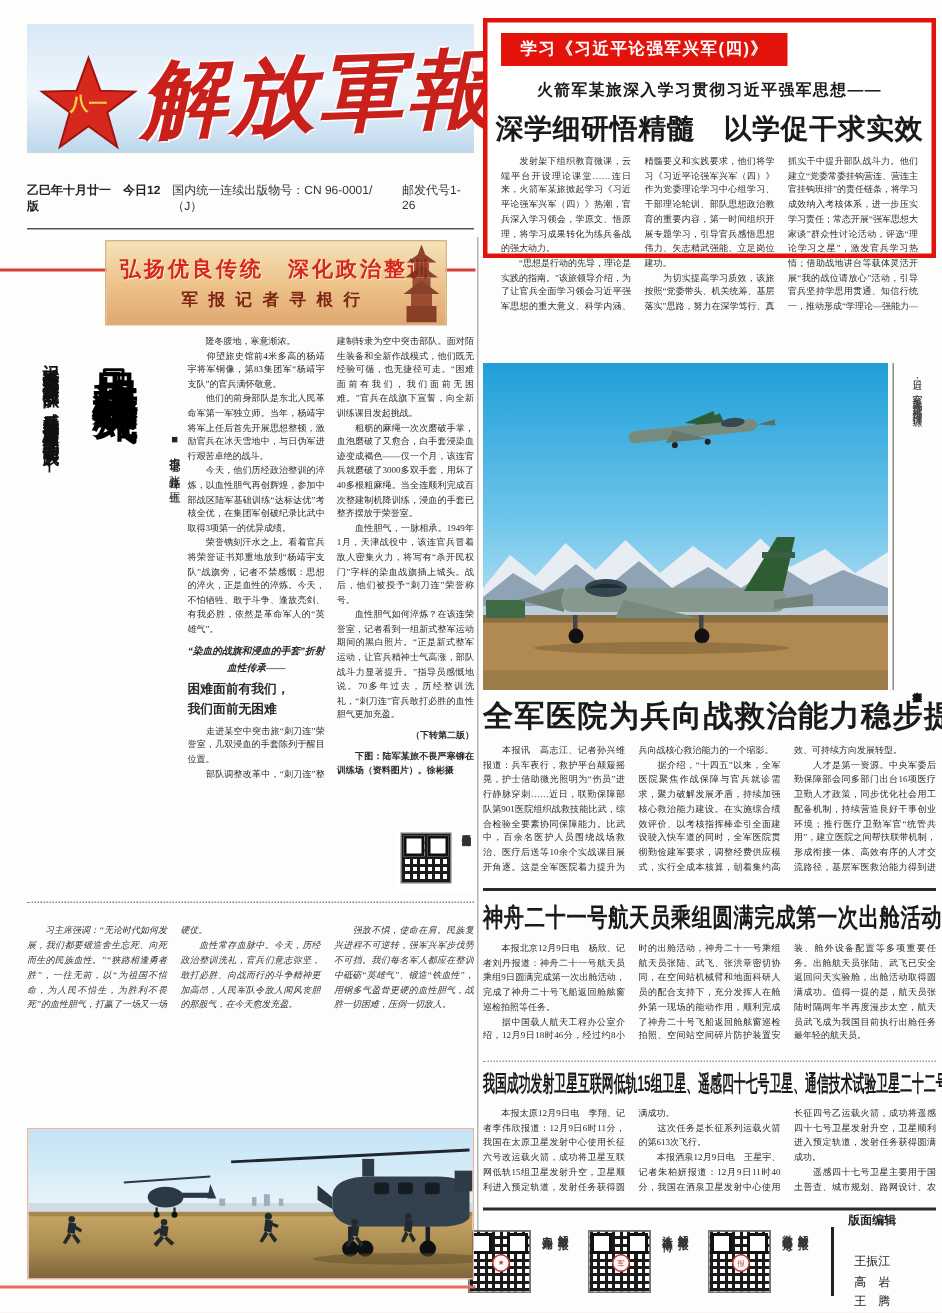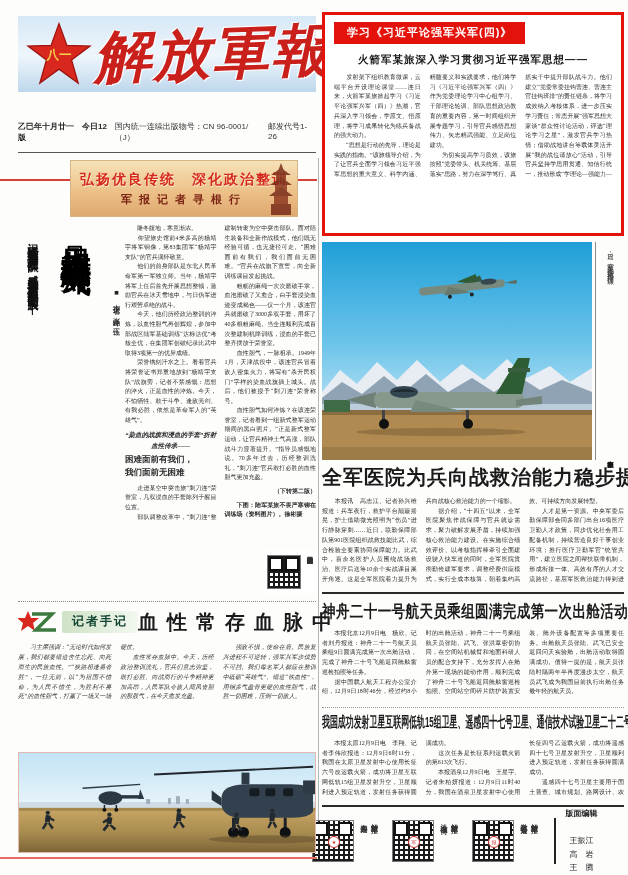--- a/index.html
+++ b/index.html
@@ -1,42 +1,42 @@
 <!DOCTYPE html>
 <html><head>
 <meta charset="utf-8">
 <style>
   * { margin:0; padding:0; box-sizing:border-box; }
   html,body { background:#f3eeea; }
   .page { position:relative; width:628px; height:875px; background:#fdfdfc;
           font-family:"Liberation Sans","DejaVu Sans",sans-serif; color:#1a1a1a; overflow:hidden; }
 
   
-  .masthead { position:absolute; left:18px; top:16px; width:298px; height:76px;
+  .masthead { position:absolute; left:18px; top:16px; width:298px; height:86px;
     background:linear-gradient(180deg,#d7e8f6 0%,#eef6fc 52%,#bed7ec 100%);
-    display:flex; align-items:center; }
+    display:flex; align-items:flex-end; }
   .masthead svg.star { width:66px; height:66px; margin-left:8px; flex:none; }
   .paper-title { font-family:"DejaVu Serif","Liberation Serif",serif; font-style:italic; font-weight:bold;
     font-size:57px; color:#c9201c; letter-spacing:2px; transform:rotate(-2deg); margin-left:2px;
     text-shadow:1px 1px 0 #fff, -1px -1px 0 #fff; white-space:nowrap; }
 
   .dateline { position:absolute; left:18px; top:121px; width:298px; font-size:8px; font-weight:bold;
     color:#222; border-bottom:1.5px solid #555; padding-bottom:5px; }
   .dateline .row { display:flex; justify-content:space-between; margin-bottom:4px; }
   .dateline .plain { font-weight:normal; color:#333; }
 
   
   .red-rule-left  { position:absolute; left:0; top:179px; width:317px; height:2px; background:#d8403a; }
   .vrule { position:absolute; left:318px; top:158px; width:1px; height:700px; background:#b5b5b5; }
   .hrule  { position:absolute; height:1.5px; background:#2a2a2a; }
   .dotrule { position:absolute; border-top:1.5px dotted #9a9a9a; }
   .red-rule-bottom { position:absolute; left:0; top:857px; width:317px; height:2px; background:#ea6b63; }
 
   
-  .leadbox { position:absolute; left:322px; top:12px; width:302px; height:224px;
+  .leadbox { position:absolute; left:322px; top:12px; width:302px; height:160px;
     border:3px solid #e3120b; background:#fff; }
   .lead-banner { display:inline-block; margin:7px 0 0 9px; background:#e3120b; color:#fff;
     font-weight:bold; font-size:11px; padding:3px 13px 4px; letter-spacing:1px; }
   .lead-kicker { text-align:center; font-weight:bold; font-size:10.5px; margin-top:9px; letter-spacing:1px; }
   .lead-headline { text-align:center; font-weight:bold; font-size:18.5px; margin-top:6px; letter-spacing:.5px;
     font-family:"Liberation Sans","DejaVu Sans",sans-serif; }
   .lead-byline { text-align:center; font-size:7.5px; margin-top:5px; color:#222; }
   .lead-body { margin:6px 9px 0; column-count:3; column-gap:9px; font-size:6px; line-height:1.62;
     text-align:justify; white-space:pre-line; height:116px; overflow:hidden; color:#2b2b2b;
     font-family:"Liberation Serif","DejaVu Serif",serif; }
@@ -154,20 +154,21 @@
       <span class="plain">邮发代号1-26</span>
     </div>
   </div>
 
   <div class="red-rule-left"></div>
   <div class="vrule"></div>
 
   <div class="leadbox">
     <div class="lead-banner">学习《习近平论强军兴军(四)》</div>
     <div class="lead-kicker">火箭军某旅深入学习贯彻习近平强军思想——</div>
+    <div class="lead-headline">深学细研悟精髓　以学促干求实效</div>
     <div class="lead-body">　　发射架下组织教育微课，云端平台开设理论课堂……连日来，火箭军某旅掀起学习《习近平论强军兴军（四）》热潮，官兵深入学习领会，学原文、悟原理，将学习成果转化为练兵备战的强大动力。
 　　“思想是行动的先导，理论是实践的指南。”该旅领导介绍，为了让官兵全面学习领会习近平强军思想的重大意义、科学内涵、精髓要义和实践要求，他们将学习《习近平论强军兴军（四）》作为党委理论学习中心组学习、干部理论轮训、部队思想政治教育的重要内容，第一时间组织开展专题学习，引导官兵感悟思想伟力、矢志精武强能、立足岗位建功。
 　　为切实提高学习质效，该旅按照“党委带头、机关统筹、基层落实”思路，努力在深学笃行、真抓实干中提升部队战斗力。他们建立“党委常委挂钩营连、营连主官挂钩班排”的责任链条，将学习成效纳入考核体系，进一步压实学习责任；常态开展“强军思想大家谈”群众性讨论活动，评选“理论学习之星”，激发官兵学习热情；借助战地讲台等载体灵活开展“我的战位请放心”活动，引导官兵坚持学思用贯通、知信行统一，推动形成“学理论—强能力—促发展”良性循环。
 　　此外，针对部队动散特点，该旅精心打造思想政治教育线上平台，上传精品微课、理论图解等学习内容，组建“线上答疑小组”实时解答官兵学习中遇到的难题；开设“云端理论测试”模块检验官兵学习成效，浓厚学习氛围。
 　　为推动学习走深走实，该旅要求官兵紧贴任务实际，坚持问题导向，深入查找短板不足。前不久一次实战化训练结束后，某发射营官兵结合学习心得梳理复盘总结，针对训练中存在的问题，制订补差计划，进一步提升打赢本领。
 　　深学细研悟精髓，以学促干求实效。记者在采访中了解到，该旅牢固树立起以实战实训检验学习成效的鲜明导向，引导官兵向战发力、向难攻坚，多个课目训练成绩明显提升。</div>
   </div>
 
   <div class="photo1">
     <svg viewBox="0 0 270 218" preserveAspectRatio="none">
@@ -320,28 +321,20 @@
         <div class="note">　　下图：陆军某旅不畏严寒铆在训练场（资料图片）。徐彬摄</div>
       </div>
       <div class="hero-qr">
         <div class="qr"></div>
         <div class="lbl">请扫描二维码浏览更多内容</div>
       </div>
     </div>
   </div>
 
   <div class="notebook">
-    <div class="nb-head">
-      <svg class="nb-logo" viewBox="0 0 42 24">
-        <polygon points="10,1 13,8 21,8 15,13 17,21 10,16 3,21 5,13 -1,8 7,8" fill="#d8281e"></polygon>
-        <path d="M14,4 L34,4 L18,20 L38,20" stroke="#3d7a3f" stroke-width="3.5" fill="none"></path>
-      </svg>
-      <div class="nb-label">记者手记</div>
-      <div class="nb-headline">血性常存血脉中</div>
-    </div>
     <div class="nb-body">　　习主席强调：“无论时代如何发展，我们都要锻造舍生忘死、向死而生的民族血性。”“狭路相逢勇者胜”，一往无前，以“为祖国不惜命，为人民不惜生，为胜利不畏死”的血性胆气，打赢了一场又一场硬仗。
 　　血性常存血脉中。今天，历经政治整训洗礼，官兵们意志弥坚，敢打必胜、向战而行的斗争精神更加高昂，人民军队令敌人闻风丧胆的那股气，在今天愈发充盈。
 　　强敌不惧，使命在肩。民族复兴进程不可逆转，强军兴军步伐势不可挡。我们每名军人都应在整训中砥砺“英雄气”、锻造“铁血性”，用钢多气盈骨更硬的血性胆气，战胜一切困难，压倒一切敌人。</div>
   </div>
 
   <div class="photo2">
     <svg viewBox="0 0 298 101" preserveAspectRatio="none">
       <defs>
         <linearGradient id="sky2" x1="0" y1="0" x2="0" y2="1">
           <stop offset="0" stop-color="#c2e3f5"></stop>

